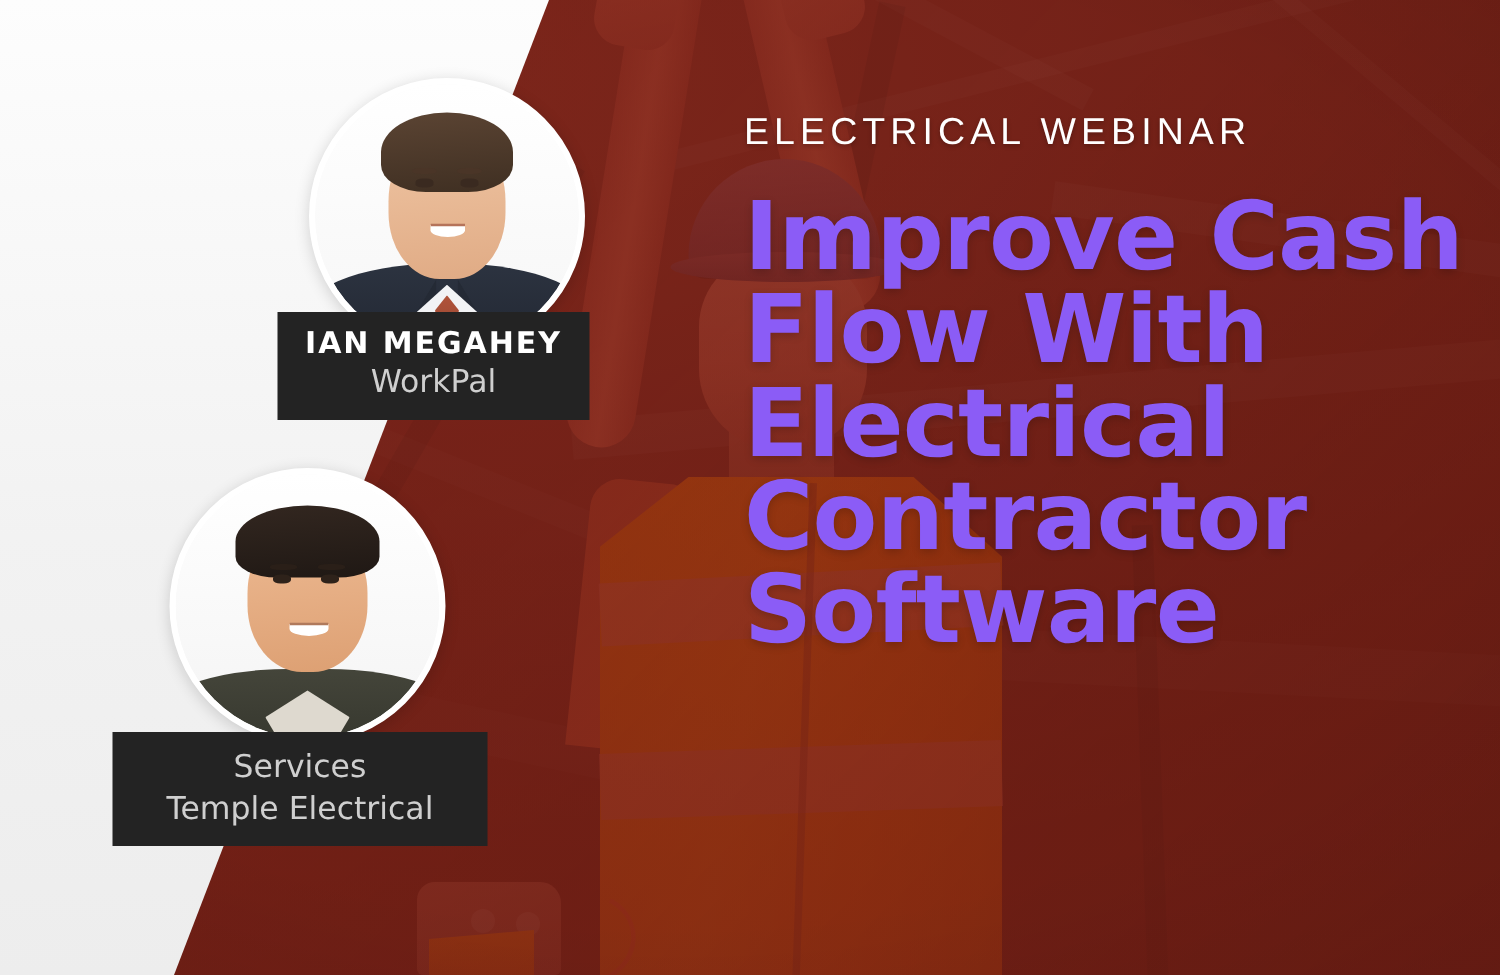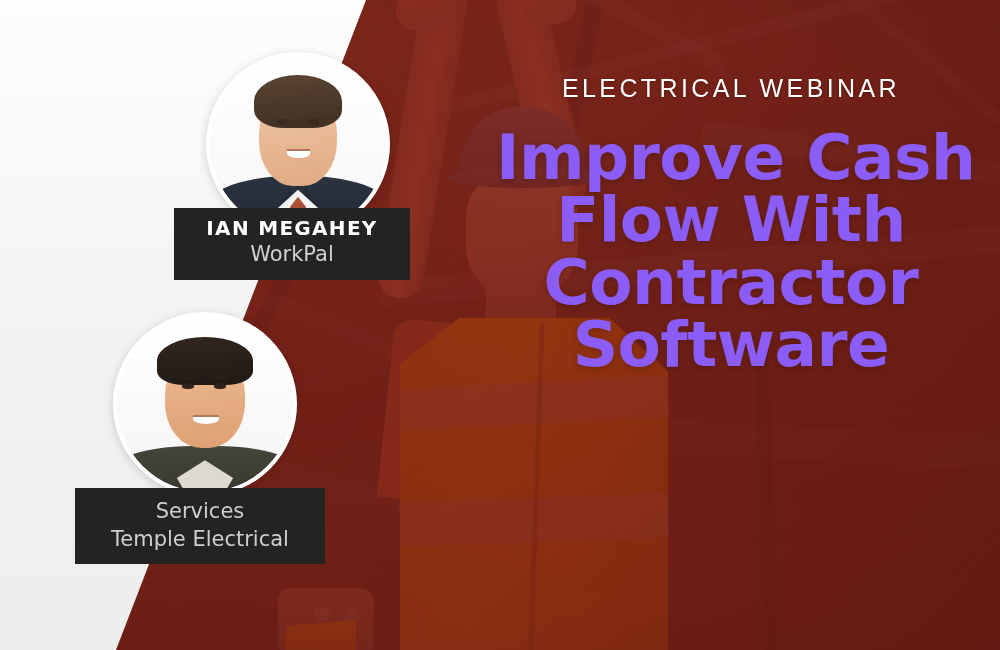--- a/index.html
+++ b/index.html
@@ -136,21 +136,21 @@
     background:radial-gradient(140% 100% at 78% 30%, rgba(120,34,24,.42) 0%, rgba(120,34,24,.72) 100%);
   }
   .vignette{
     position:absolute;inset:0;
     background:radial-gradient(120% 110% at 45% 45%, rgba(0,0,0,0) 45%, rgba(0,0,0,.18) 100%);
   }
 
   
   .text-block{
     position:absolute;right:34px;top:76px;width:470px;
-    text-align:center;z-index:40;
+    text-align:left;z-index:40;
   }
   .eyebrow{
     color:#ffffff;
     font-family:"Liberation Sans", sans-serif;
     font-size:25px;
     font-weight:400;
     letter-spacing:3.4px;
     line-height:1;
     margin:0 0 26px 0;
     text-shadow:0 1px 3px rgba(0,0,0,.25);
@@ -317,20 +317,21 @@
     <div class="photo-tint"></div>
     <div class="photo-tint2"></div>
     <div class="vignette"></div>
   </div>
 
   <div class="text-block">
     <div class="eyebrow">ELECTRICAL WEBINAR</div>
     <h1 class="headline">
       <span class="hl">Improve Cash</span>
       <span class="hl">Flow With</span>
+      <span class="hl">Electrical</span>
       <span class="hl">Contractor</span>
       <span class="hl">Software</span>
     </h1>
   </div>
 
   <div class="avatar p1" style="left:206px;top:52px;width:176px;height:176px;">
     <div class="avatar-inner">
       <div class="bgwash"></div>
       <div class="suit"></div>
       <div class="lapel-l"></div>
@@ -341,21 +342,21 @@
       <div class="head"></div>
       <div class="hair"></div>
       <div class="brow l"></div>
       <div class="brow r"></div>
       <div class="eye l"></div>
       <div class="eye r"></div>
       <div class="mouth"></div>
     </div>
   </div>
 
-  <div class="plate" style="left:174px;top:208px;width:236px;">
+  <div class="plate" style="left:185px;top:208px;width:208px;">
     <span class="pname">IAN MEGAHEY</span>
     <span class="porg">WorkPal</span>
   </div>
 
   <div class="avatar p2" style="left:113px;top:312px;width:176px;height:176px;">
     <div class="avatar-inner">
       <div class="bgwash"></div>
       <div class="top"></div>
       <div class="collar"></div>
 

